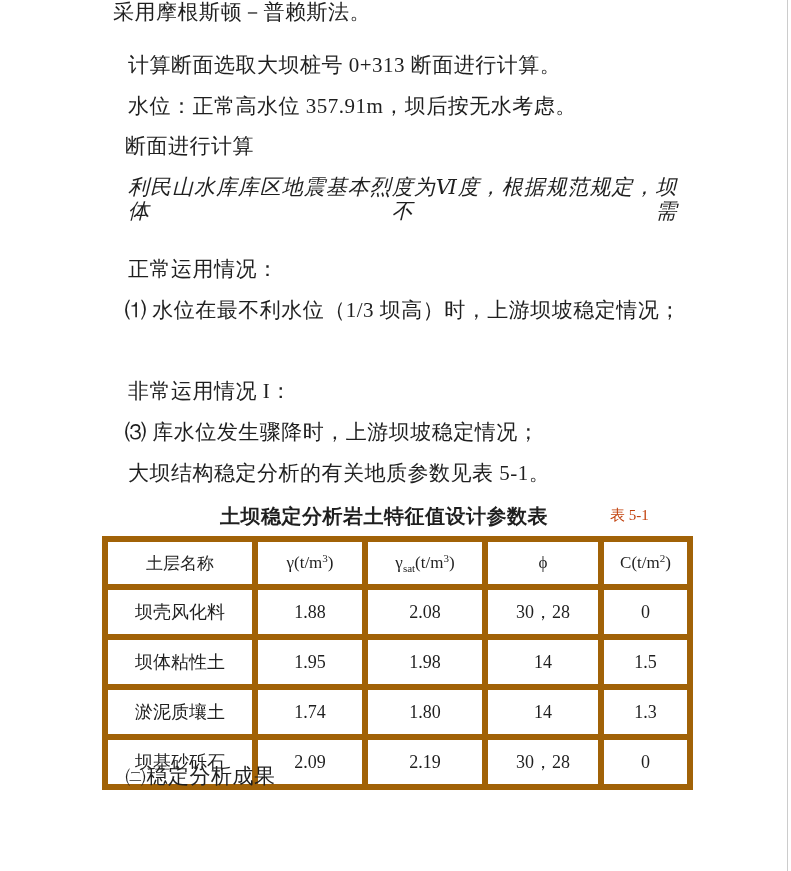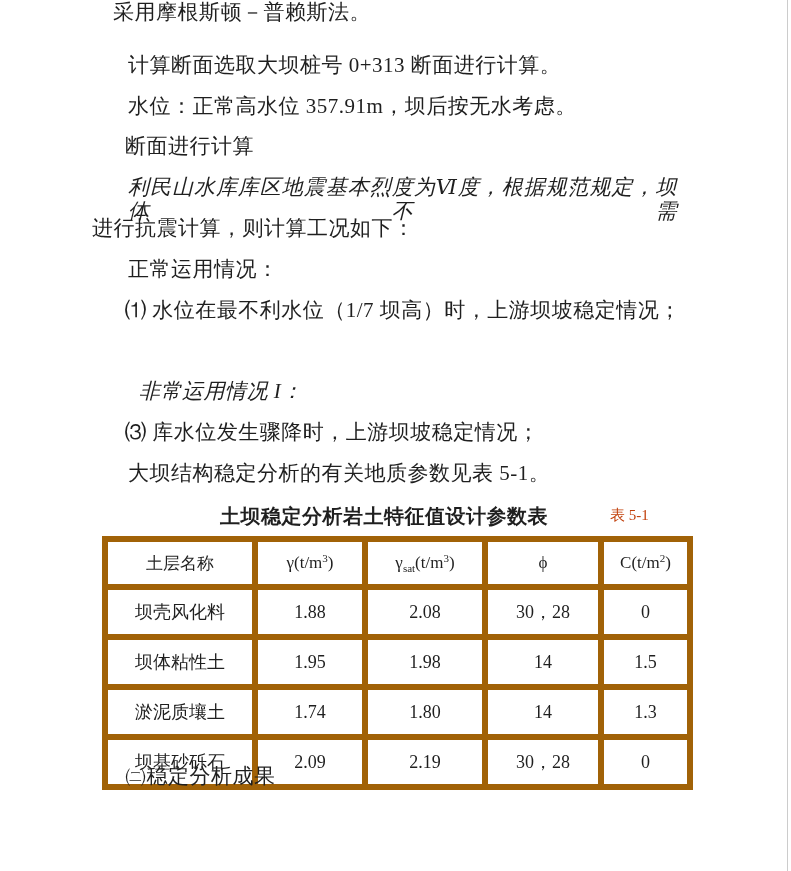--- a/index.html
+++ b/index.html
@@ -75,24 +75,23 @@
 </head>
 <body>
 
 <div class="page">
 
   <div class="t-line" style="top:0;left:113px;">采用摩根斯顿－普赖斯法。</div>
   <div class="t-line" style="top:53px;left:128px;">计算断面选取大坝桩号 0+313 断面进行计算。</div>
   <div class="t-line" style="top:94px;left:128px;">水位：正常高水位 357.91m，坝后按无水考虑。</div>
   <div class="t-line" style="top:134px;left:125px;">断面进行计算</div>
   <div class="t-line just" style="top:175px;left:128px;width:549px;">利民山水库库区地震基本烈度为Ⅵ度，根据规范规定，坝体不需</div>
-  <div class="t-line" style="top:216px;left:92px;">进行抗震计算，则计算工况如下：</div>
   <div class="t-line" style="top:257px;left:128px;">正常运用情况：</div>
-  <div class="t-line" style="top:298px;left:125px;">⑴ 水位在最不利水位（1/7 坝高）时，上游坝坡稳定情况；</div>
-  <div class="t-line" style="top:379px;left:139px;font-style:italic;">非常运用情况 I：</div>
+  <div class="t-line" style="top:298px;left:125px;">⑴ 水位在最不利水位（1/3 坝高）时，上游坝坡稳定情况；</div>
+  <div class="t-line" style="top:379px;left:128px;">非常运用情况 I：</div>
   <div class="t-line" style="top:420px;left:125px;">⑶ 库水位发生骤降时，上游坝坡稳定情况；</div>
   <div class="t-line" style="top:461px;left:128px;">大坝结构稳定分析的有关地质参数见表 5-1。</div>
 
   <div class="caption-row">
     <span class="caption">土坝稳定分析岩土特征值设计参数表</span>
   </div>
   <div class="table-number">表 5-1</div>
 
   <table class="params">
     <colgroup>

